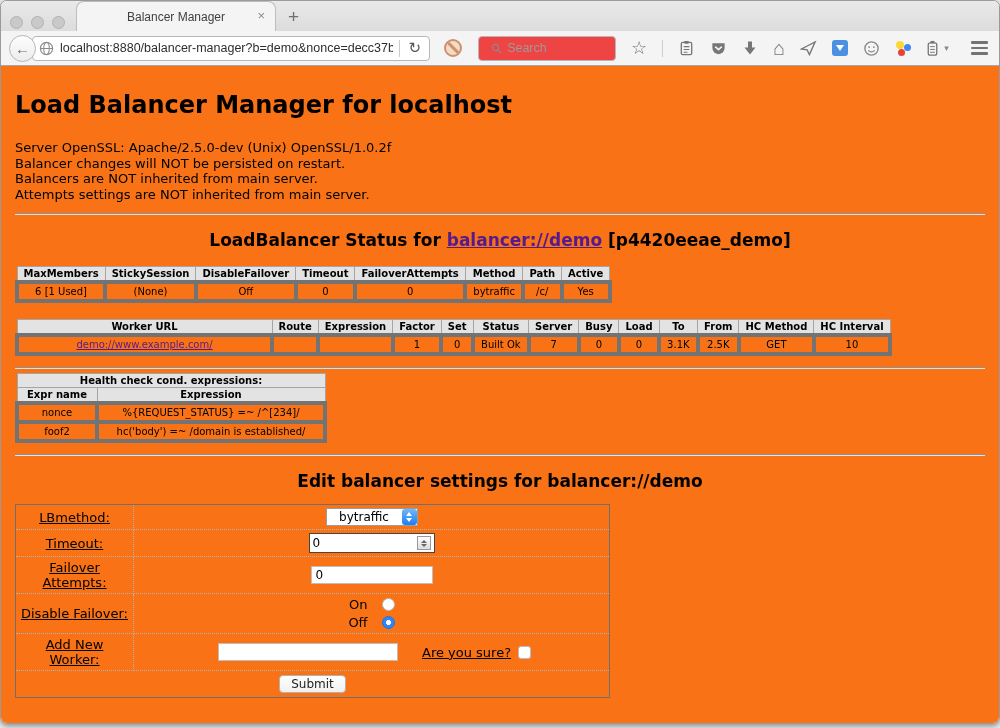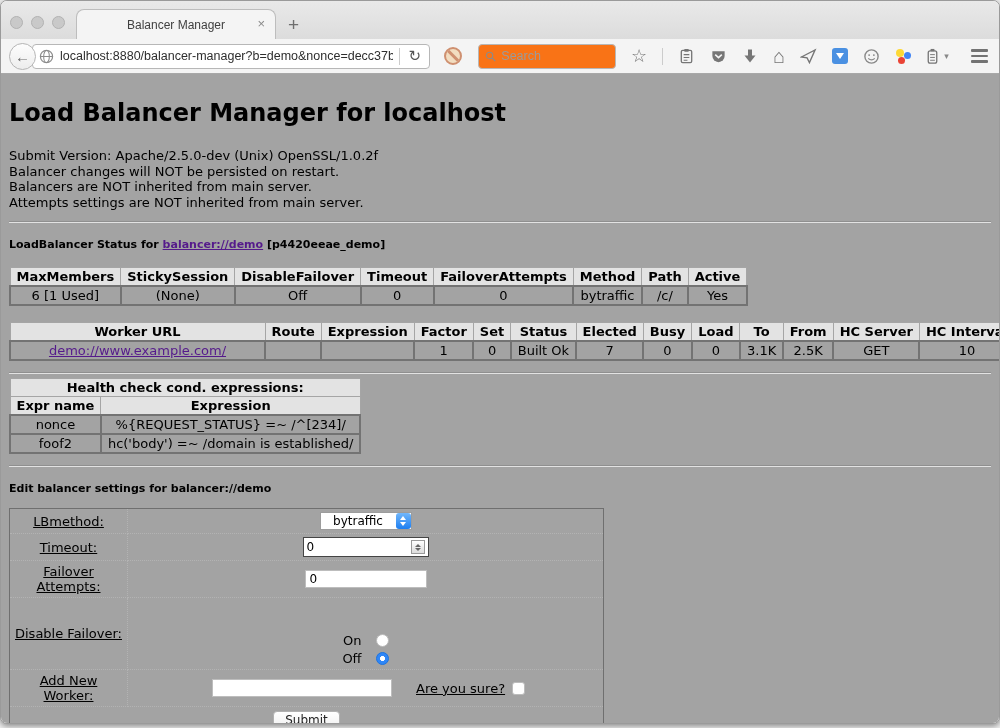--- a/index.html
+++ b/index.html
@@ -4,21 +4,21 @@
 <style>
   * { box-sizing: border-box; margin: 0; padding: 0; }
   html,body { width:1000px; height:728px; }
   body { background:#f0f0f0; font-family:"Liberation Sans", sans-serif; position:relative; }
 
   .window { position:absolute; top:0; left:0; width:1000px; height:724px; border-radius:7px;
             overflow:hidden; background:#fff; box-shadow:0 2px 6px rgba(0,0,0,.45);
             display:flex; flex-direction:column; border:1px solid #9a9a9a; }
 
   
-  .tabbar { height:38px; flex:none; background:linear-gradient(#e9e9e9,#dcdcdc); position:relative; }
+  .tabbar { height:30px; flex:none; background:linear-gradient(#e9e9e9,#dcdcdc); position:relative; }
   .lights { position:absolute; left:9px; top:15px; display:flex; gap:8px; }
   .light { width:13px; height:13px; border-radius:50%; background:#c9c9c9; border:1px solid #b2b2b2; }
   .tab { position:absolute; left:75px; bottom:0; width:200px; height:30px; background:#f4f4f4;
          border:1px solid #bdbdbd; border-bottom:none; border-radius:8px 8px 0 0;
          display:flex; align-items:center; justify-content:center; }
   .tab-title { font-size:12px; color:#404040; }
   .tab-close { position:absolute; right:10px; top:7px; font-size:13px; color:#8a8a8a; line-height:14px; }
   .newtab { position:absolute; left:287px; bottom:5px; font-size:19px; color:#6e6e6e; line-height:19px; }
 
   
@@ -29,55 +29,55 @@
              justify-content:center; color:#6b6b6b; font-size:15px; flex:none; z-index:2; }
   .urlfield { width:398px; height:25px; background:#fff; border:1px solid #b7b7b7; border-radius:4px;
               display:flex; align-items:center; padding:0 6px; margin-left:-4px; gap:6px; flex:none; }
   .urltext { flex:1; font-size:12.5px; color:#2e2e2e; white-space:nowrap; overflow:hidden; }
   .vsep { width:1px; height:17px; background:#ccc; flex:none; }
   .reload { font-size:15px; color:#555; flex:none; padding:0 2px; }
   .blocked { width:18px; height:18px; border-radius:50%; border:2px solid #cf9070;
              background:#f2ddc0; position:relative; margin-left:14px; flex:none; overflow:hidden; }
   .blocked::after { content:""; position:absolute; left:-3px; top:6px; width:22px; height:2.5px;
                     background:#cf9070; transform:rotate(45deg); }
-  .searchfield { width:138px; height:25px; background:#f97316; border:1px solid #b7b7b7; border-radius:4px;
-                 display:flex; align-items:center; padding:0 6px; margin-left:16px; gap:5px; flex:none;justify-content:center; }
+  .searchfield { width:138px; height:25px; background:#ef4444; border:1px solid #b7b7b7; border-radius:4px;
+                 display:flex; align-items:center; padding:0 12px; margin-left:16px; gap:5px; flex:none;justify-content:center; }
   .searchfield input { border:none; outline:none; width:100%; font-size:12.5px;
                        font-family:"Liberation Sans",sans-serif; background:transparent; }
   .searchfield input::placeholder { color:#9b9b9b; }
   .ticons { display:flex; align-items:center; margin-left:15px; gap:15px; color:#767676; }
   .gl { font-size:18px; line-height:18px; color:#767676; }
   svg.ic { display:block; }
   .bluebox { width:16px; height:16px; background:#4a90e2; border-radius:3px; display:flex;
              align-items:center; justify-content:center; }
   .bluebox::after { content:""; width:0; height:0; border:4px solid transparent; border-top:6px solid #fff;
                     margin-top:4px; }
   .dots { position:relative; width:16px; height:16px; }
   .dots i { position:absolute; border-radius:50%; }
   .dots .d1 { width:8px; height:8px; background:#fdd835; left:1px; top:1px; }
   .dots .d2 { width:7px; height:7px; background:#4285f4; right:0; top:4px; }
   .dots .d3 { width:7px; height:7px; background:#ea4335; left:3px; bottom:0; }
   .caret { font-size:9px; color:#888; margin-left:-10px; }
   .burger { display:flex; flex-direction:column; gap:3px; margin-left:22px; }
   .burger span { display:block; width:17px; height:2.5px; background:#737373; border-radius:1px; }
 
   
-  .content { flex:1; background:#a3a3a3; padding:0 8px; font-family:"DejaVu Sans", sans-serif;
+  .content { flex:1; background:#f97316; padding:0 14px; font-family:"DejaVu Sans", sans-serif;
              color:#000; overflow:hidden; }
   h1.pagetitle { font-size:24px; font-weight:bold; margin:25px 0 21px; }
   .info div { font-size:13px; line-height:15.5px; }
   hr.rule { border:none; border-top:1px solid #8f8f8f; border-bottom:1px solid #e2e2e2; height:0;
             margin:11px 0 0; }
-  h3.section { font-size:11px; font-weight:bold; margin:15px 0 13px; }
+  h3.section { font-size:17px; font-weight:bold; margin:15px 0 13px;text-align:center; }
   a.plink { color:#551a8b; text-decoration:underline; }
 
-  table.data { border-collapse:collapse; font-size:13px; margin:16px 0 0 0; }
+  table.data { border-collapse:collapse; font-size:10px; margin:16px 0 0 0; }
   table.data th { background:#e3e3e3; border:1px solid #a5a5a5; padding:1px 6px; font-weight:bold;
                   text-align:center; white-space:nowrap; }
-  table.data td { border:2px solid #737373; padding:1px 6px; text-align:center; height:19px;
+  table.data td { border:4px solid #737373; padding:1px 6px; text-align:center; height:19px;
                   white-space:nowrap; }
   .mt14 { margin-top:13px; }
   .mt8 { margin-top:8px; }
   td.lefttd { text-align:left; }
 
   
   table.form { border-collapse:collapse; width:595px; border:1px solid #6f6f6f; font-size:13px;
                margin-top:13px; }
   table.form td { border:1px dotted #b3b3b3; padding:3px 4px; text-align:center;text-decoration:underline; }
   td.flabel { width:118px; }
@@ -94,21 +94,21 @@
              align-items:center; justify-content:space-between; padding:0 3px; font-size:12px;
              vertical-align:middle; }
   .spin { width:14px; height:14px; border:1px solid #9a9a9a; background:linear-gradient(#fff,#dcdcdc);
           display:flex; flex-direction:column; align-items:center; justify-content:center; }
   .spin i { width:0; height:0; border-left:3px solid transparent; border-right:3px solid transparent; }
   .spin .up { border-bottom:3.5px solid #666; }
   .spin .dn { border-top:3.5px solid #666; margin-top:1px; }
   input.txtin { height:18px; border:1px solid #bdbdbd; font-size:12px; padding:0 4px;
                 font-family:"DejaVu Sans",sans-serif; vertical-align:middle; }
   .radios { display:inline-grid; grid-template-columns:auto auto; gap:3px 14px; align-items:center;
-            justify-items:end;margin-top:32px; }
+            justify-items:end; }
   .radio { width:13px; height:13px; border-radius:50%; background:#fff; border:1px solid #b9b9b9; }
   .radio.checked { border:1px solid #1d74e0;
                    background:radial-gradient(circle, #fff 0 2.2px, #2f86f6 2.8px); }
   .stickyrow { display:flex; align-items:center; }
   .stickyrow input { width:350px; }
   .hint { margin-left:auto; padding-right:2px; }
   .workerrow { display:flex; align-items:center; }
   .workerrow input { width:180px; margin-left:80px; }
   .sure { margin-left:24px; }
   .checkbox { display:inline-block; width:13px; height:13px; border:1px solid #bcbcbc; border-radius:3px;
@@ -208,21 +208,21 @@
         <span></span>
       </span>
 
   </div>
 
   <div class="content">
 
     <h1 class="pagetitle">Load Balancer Manager for localhost</h1>
 
     <div class="info">
-      <div>Submit Version: Apache/2.5.0-dev (Unix) OpenSSL/1.0.2f</div>
+      <div>Server OpenSSL: Apache/2.5.0-dev (Unix) OpenSSL/1.0.2f</div>
       <div>Balancer changes will NOT be persisted on restart.</div>
       <div>Balancers are NOT inherited from main server.</div>
       <div>Attempts settings are NOT inherited from main server.</div>
     </div>
 
     <hr class="rule">
 
     <h3 class="section"><span>LoadBalancer Status for </span><a class="plink" href="#">balancer://demo</a><span> [p4420eeae_demo]</span></h3>
 
     <table class="data">
@@ -252,26 +252,26 @@
 
     <table class="data mt14">
       <tbody>
           <tr>
         <th style="min-width:255px">Worker URL</th>
         <th>Route</th>
         <th>Expression</th>
         <th>Factor</th>
         <th>Set</th>
         <th>Status</th>
-        <th>Elected</th>
+        <th>Server</th>
         <th>Busy</th>
         <th>Load</th>
         <th>To</th>
         <th>From</th>
-        <th>HC Server</th>
+        <th>HC Method</th>
         <th>HC Interval</th>
 
       </tr>
       <tr>
         <td class="lefttd"><a class="plink" href="#">demo://www.example.com/</a></td>
         <td></td>
         <td></td>
         <td>1</td>
         <td>0</td>
         <td>Built Ok</td>

